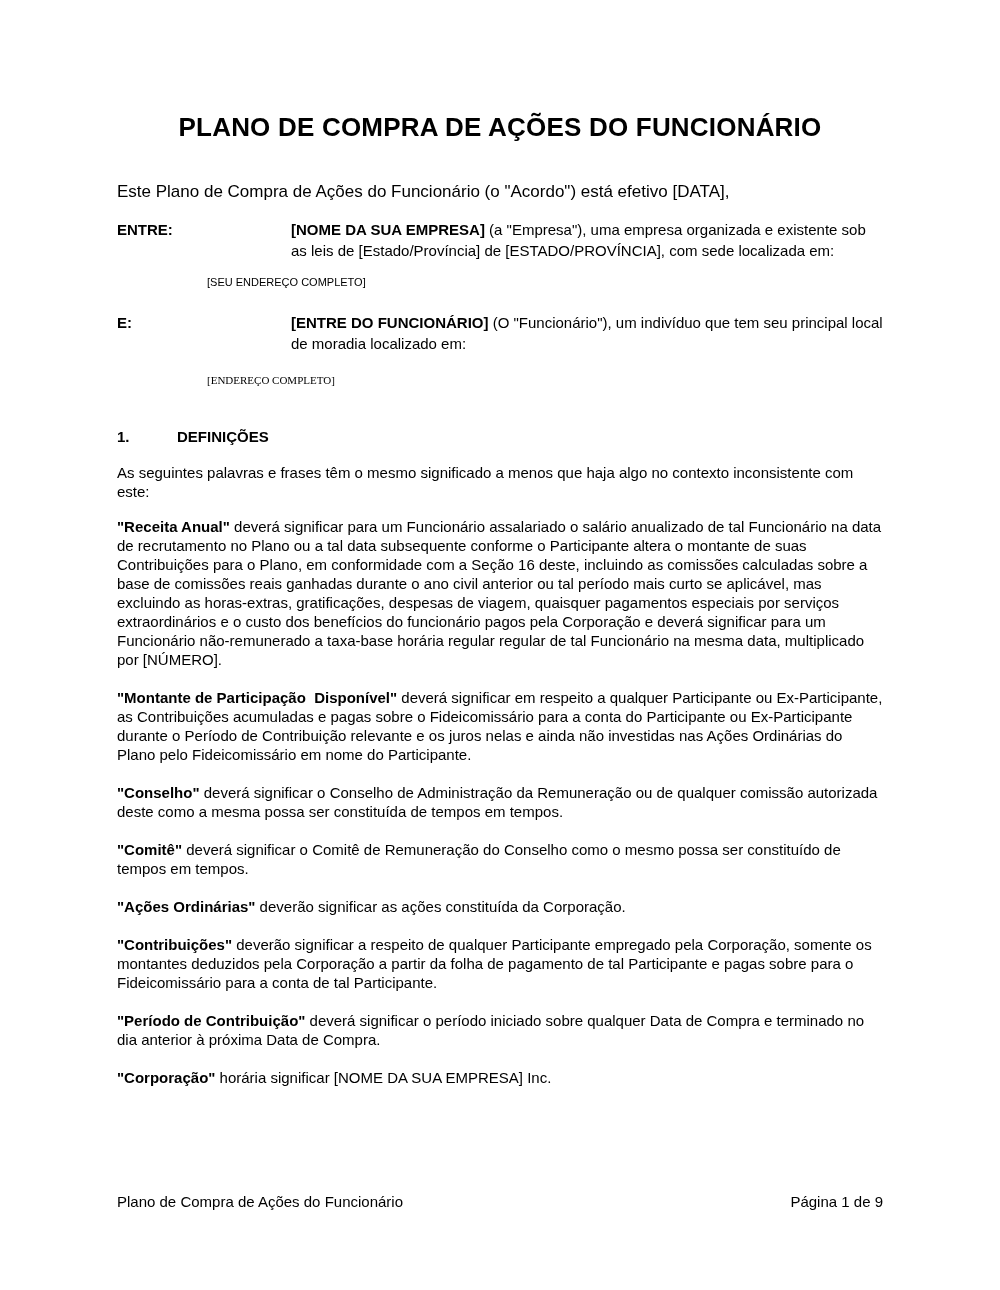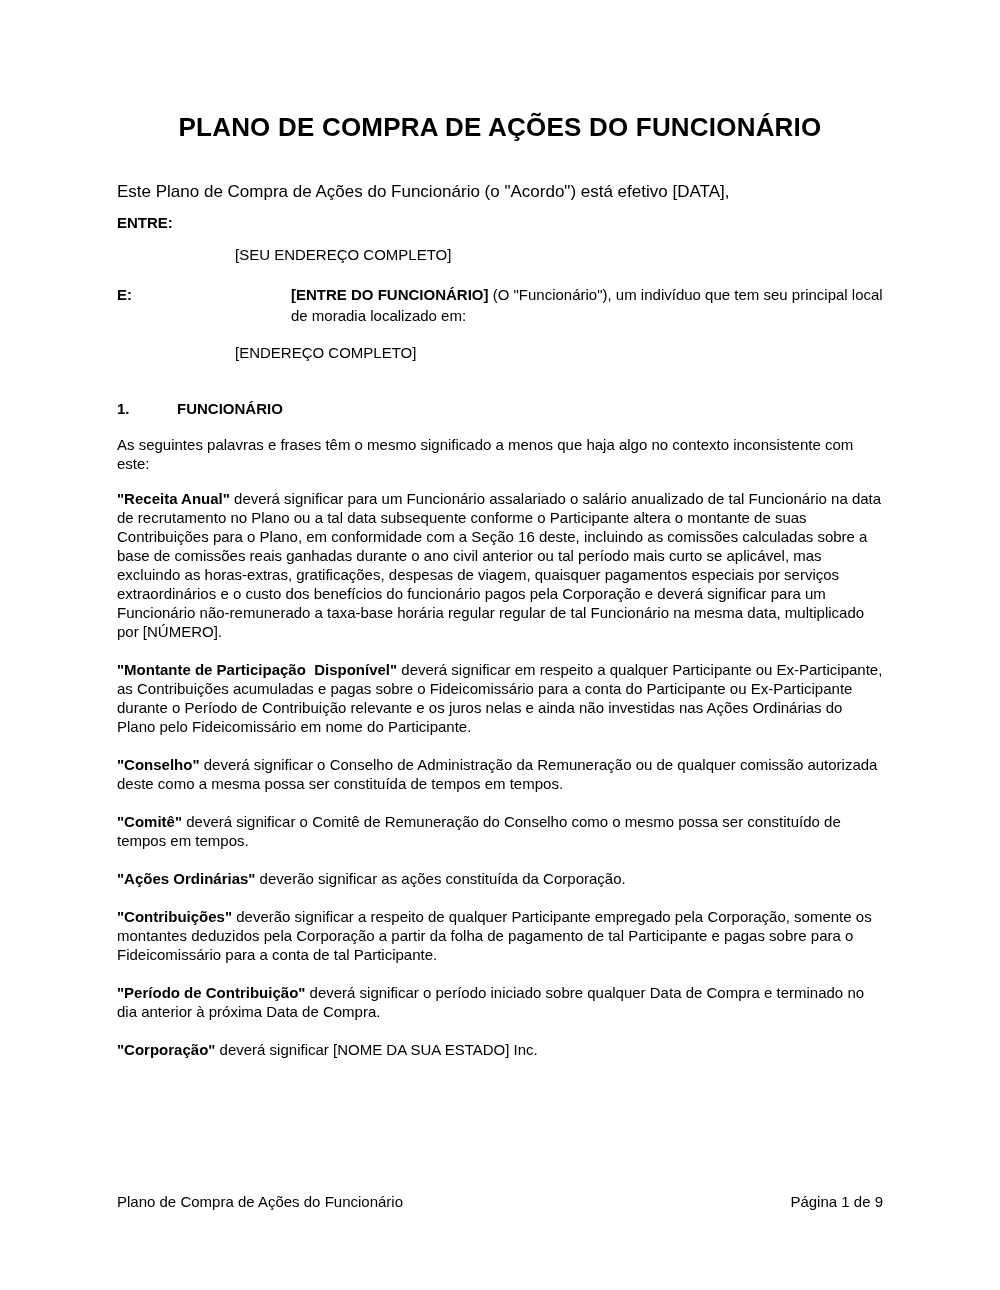--- a/index.html
+++ b/index.html
@@ -18,25 +18,25 @@
     text-align: center;
     font-size: 26px;
     line-height: 31px;
     font-weight: bold;
     letter-spacing: 0.2px;
   }
   .intro { margin: 39px 0 0 0; font-size: 17px; line-height: 19px; }
   .party { display: flex; font-size: 15px; line-height: 21px; }
   .party-label { flex: 0 0 174px; width: 174px; font-weight: bold; }
   .party-text { flex: 1; }
-  .party-entre { margin-top: 11px; }
+  .party-entre { margin-top: 18px; }
   .party-e { margin-top: 19px; }
-  .party-address { margin-left: 118px; font-size: 15px; line-height: 21px; }
+  .party-address { margin-left: 90px; font-size: 11px; line-height: 21px; }
   .addr-1 { margin-top: 11px; }
-  .addr-2 { margin-top: 16px; }
+  .addr-2 { margin-top: 16px; font-family: Liberation Serif, serif; }
   .section-head { display: flex; margin-top: 36px; font-size: 15px; line-height: 19px; font-weight: bold; }
   .section-num { flex: 0 0 60px; width: 60px; }
   .body-p { margin: 17px 0 12px 0; font-size: 15px; line-height: 19px; }
   .def { margin: 19px 0 0 0; font-size: 15px; line-height: 19px; }
   .def b { white-space: pre-wrap; }
   .first-def { margin-top: 16px; }
   .footer {
     position: absolute;
     left: 117px;
     width: 766px;
@@ -51,50 +51,51 @@
 <body>
 
 <div class="content">
 
   <h1 class="doc-title">PLANO DE COMPRA DE AÇÕES DO FUNCIONÁRIO</h1>
 
   <p class="intro">Este Plano de Compra de Ações do Funcionário (o "Acordo") está efetivo [DATA],</p>
 
   <div class="party party-entre">
     <div class="party-label">ENTRE:</div>
+    <div class="party-text"><b>[NOME DA SUA EMPRESA]</b><span> (a "Empresa"), uma empresa organizada e existente sob as leis de [Estado/Província] de [ESTADO/PROVÍNCIA], com sede localizada em:</span></div>
   </div>
   <div class="party-address addr-1">[SEU ENDEREÇO COMPLETO]</div>
 
   <div class="party party-e">
     <div class="party-label">E:</div>
     <div class="party-text"><b>[ENTRE DO FUNCIONÁRIO]</b><span> (O "Funcionário"), um indivíduo que tem seu principal local de moradia localizado em:</span></div>
   </div>
   <div class="party-address addr-2">[ENDEREÇO COMPLETO]</div>
 
   <div class="section-head">
     <div class="section-num">1.</div>
-    <div class="section-title">FUNCIONÁRIO</div>
+    <div class="section-title">DEFINIÇÕES</div>
   </div>
 
   <p class="body-p">As seguintes palavras e frases têm o mesmo significado a menos que haja algo no contexto inconsistente com este:</p>
 
   <p class="def first-def"><b>"Receita Anual"</b><span> deverá significar para um Funcionário assalariado o salário anualizado de tal Funcionário na data de recrutamento no Plano ou a tal data subsequente conforme o Participante altera o montante de suas Contribuições para o Plano, em conformidade com a Seção 16 deste, incluindo as comissões calculadas sobre a base de comissões reais ganhadas durante o ano civil anterior ou tal período mais curto se aplicável, mas excluindo as horas-extras, gratificações, despesas de viagem, quaisquer pagamentos especiais por serviços extraordinários e o custo dos benefícios do funcionário pagos pela Corporação e deverá significar para um Funcionário não-remunerado a taxa-base horária regular regular de tal Funcionário na mesma data, multiplicado por [NÚMERO].</span></p>
 
   <p class="def"><b>"Montante de Participação  Disponível"</b><span> deverá significar em respeito a qualquer Participante ou Ex-Participante, as Contribuições acumuladas e pagas sobre o Fideicomissário para a conta do Participante ou Ex-Participante durante o Período de Contribuição relevante e os juros nelas e ainda não investidas nas Ações Ordinárias do Plano pelo Fideicomissário em nome do Participante.</span></p>
 
   <p class="def"><b>"Conselho"</b><span> deverá significar o Conselho de Administração da Remuneração ou de qualquer comissão autorizada deste como a mesma possa ser constituída de tempos em tempos.</span></p>
 
   <p class="def"><b>"Comitê"</b><span> deverá significar o Comitê de Remuneração do Conselho como o mesmo possa ser constituído de tempos em tempos.</span></p>
 
   <p class="def"><b>"Ações Ordinárias"</b><span> deverão significar as ações constituída da Corporação.</span></p>
 
   <p class="def"><b>"Contribuições"</b><span> deverão significar a respeito de qualquer Participante empregado pela Corporação, somente os montantes deduzidos pela Corporação a partir da folha de pagamento de tal Participante e pagas sobre para o Fideicomissário para a conta de tal Participante.</span></p>
 
   <p class="def"><b>"Período de Contribuição"</b><span> deverá significar o período iniciado sobre qualquer Data de Compra e terminado no dia anterior à próxima Data de Compra.</span></p>
 
-  <p class="def"><b>"Corporação"</b><span> deverá significar [NOME DA SUA ESTADO] Inc.</span></p>
+  <p class="def"><b>"Corporação"</b><span> horária significar [NOME DA SUA EMPRESA] Inc.</span></p>
 
 </div>
 
 <div class="footer">
   <span>Plano de Compra de Ações do Funcionário</span>
   <span>Página 1 de 9</span>
 </div>
 
 </body></html>

